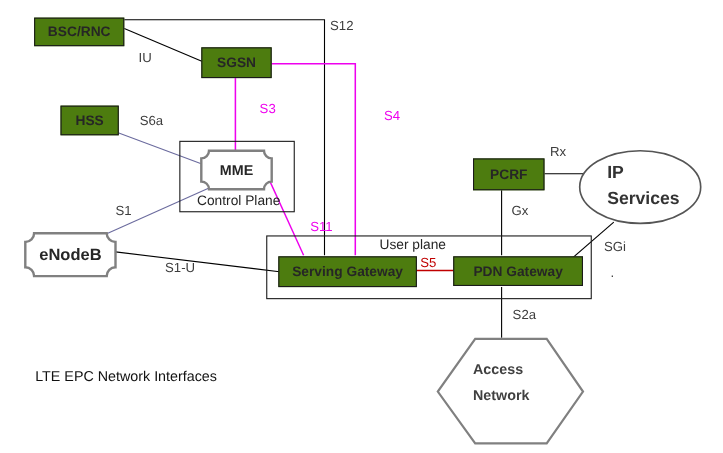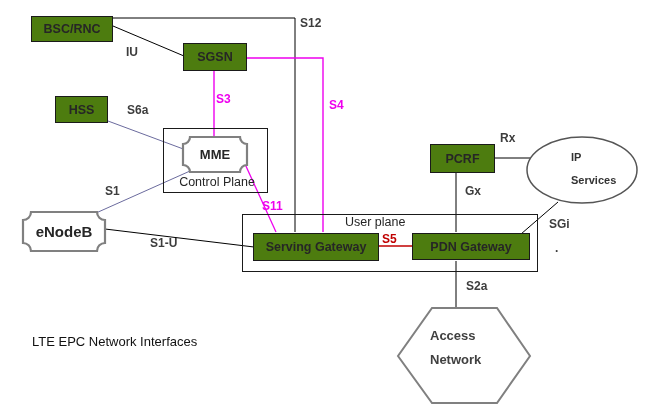--- a/index.html
+++ b/index.html
@@ -15,23 +15,23 @@
     box-sizing:border-box;
   }
   .container-box {
     position:absolute; border:1px solid #1a1a1a; background:transparent;
     box-sizing:border-box;
   }
   .plane-lbl {
     position:absolute; font-size:12.5px; color:#262626; white-space:nowrap;
   }
   .edge-lbl {
-    position:absolute; font-size:12px; color:#3d3d3d; white-space:nowrap;font-weight:bold;
+    position:absolute; font-size:12px; color:#3d3d3d; white-space:nowrap;
   }
-  .edge-lbl.magenta { color:#ee00ee; }
+  .edge-lbl.magenta { color:#ee00ee;padding-left:20px; }
   .edge-lbl.red { color:#c00000; }
   .shape-lbl {
     position:absolute; font-weight:bold; color:#333333; white-space:nowrap;
   }
   .title {
     position:absolute; left:32px; top:334px; font-size:13px; color:#111111;
     white-space:nowrap;
   }
 </style>
 </head>
@@ -70,21 +70,21 @@
   <div class="box" style="left:31px;top:16px;width:82px;height:26px">BSC/RNC</div>
   <div class="box" style="left:183px;top:43px;width:64px;height:28px">SGSN</div>
   <div class="box" style="left:55px;top:96px;width:53px;height:27px">HSS</div>
   <div class="box" style="left:253px;top:233px;width:126px;height:28px">Serving Gateway</div>
   <div class="box" style="left:412px;top:233px;width:118px;height:27px">PDN Gateway</div>
   <div class="box" style="left:430px;top:144px;width:65px;height:29px">PCRF</div>
 
   <div class="shape-lbl" style="left:183px;top:137px;width:64px;height:35px;display:flex;align-items:center;justify-content:center;font-size:13px;color:#262626">MME</div>
   <div class="shape-lbl" style="left:23px;top:212px;width:82px;height:39px;display:flex;align-items:center;justify-content:center;font-size:15px;color:#262626">eNodeB</div>
 
-  <div class="shape-lbl" style="left:571px;top:146px;font-size:11px;line-height:23px">
+  <div class="shape-lbl" style="left:552px;top:146px;font-size:16px;line-height:23px">
     <div>IP</div>
     <div>Services</div>
   </div>
 
   <div class="shape-lbl" style="left:430px;top:324px;font-size:13px;line-height:24px;color:#404040">
     <div>Access</div>
     <div>Network</div>
   </div>
 
   <div class="edge-lbl" style="left:300px;top:16px">S12</div>

